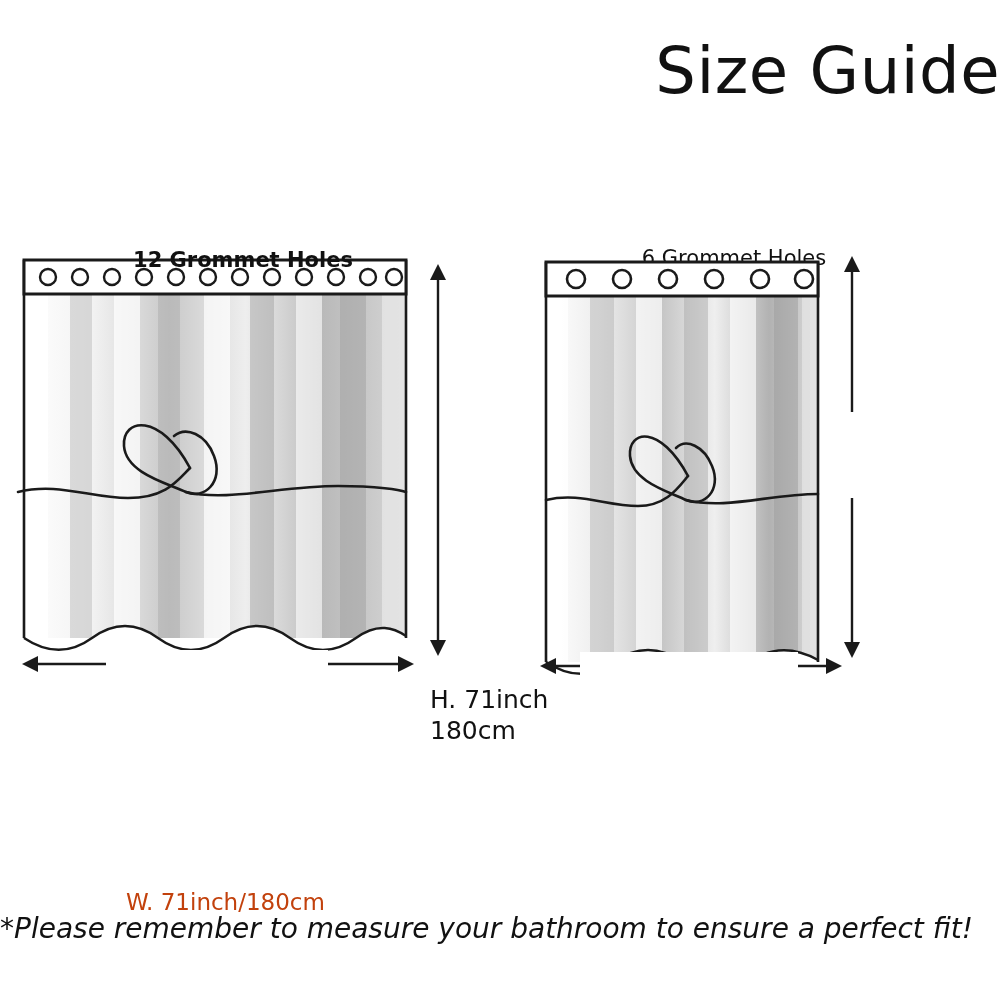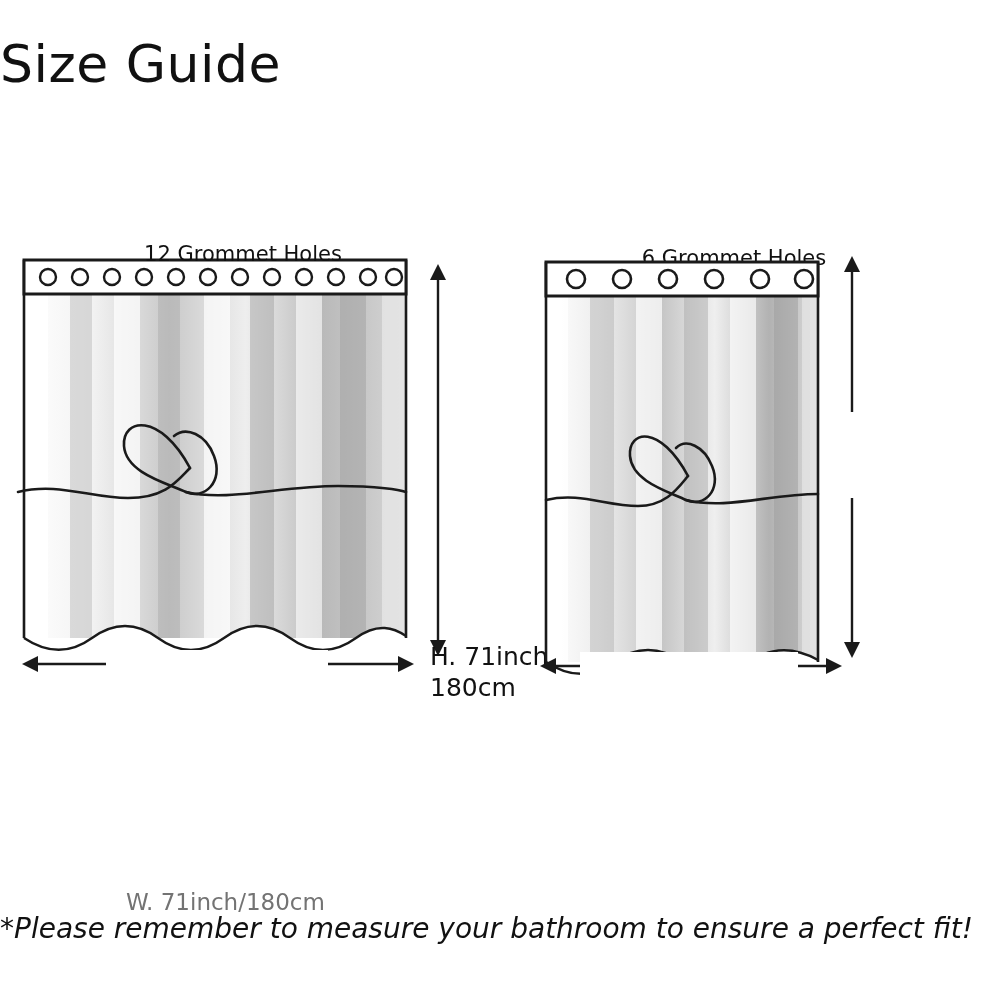--- a/index.html
+++ b/index.html
@@ -15,22 +15,22 @@
     color: #000000;
     overflow: hidden;
   }
 
   
   #page-title {
     position: absolute;
     top: 34px;
     left: 0;
     width: 1000px;
-    text-align: left;
-    font-size: 52px;
+    text-align: right;
+    font-size: 64px;
     font-weight: 400;
     letter-spacing: 0.5px;
     color: #111111;
   }
 
   
   #footer-note {
     position: absolute;
     top: 912px;
     left: 0;
@@ -50,36 +50,37 @@
   #curtain-block-right { left: 540px; top: 222px; width: 440px; height: 470px; }
 
   .grommet-label {
     position: absolute;
     width: 100%;
     text-align: center;
     font-size: 21px;
     color: #111111;
     white-space: nowrap;
   }
-  #grommet-label-left  { top: 6px; left: 0; }
+  #grommet-label-left  { top: 12px; left: 0; font-weight: bold; }
   #grommet-label-right { top: 0px; left: -26px; margin-top: 24px; }
 
   .dim-text {
     position: absolute;
     font-size: 25px;
     line-height: 1.25;
     color: #111111;
     white-space: nowrap;
+    margin-top: 43px;
   }
   #height-label-left  { left: 412px; top: 405px; }
 
   .width-text {
     position: absolute;
     font-size: 23px;
-    color: #737373;
+    color: #c2410c;
     white-space: nowrap;
   }
   #width-label-left  { left: 108px; top: 653px; }
 
   svg { display: block; overflow: visible; }
 </style>
 </head>
 <body>
 
 <div id="page-title">Size Guide</div>

